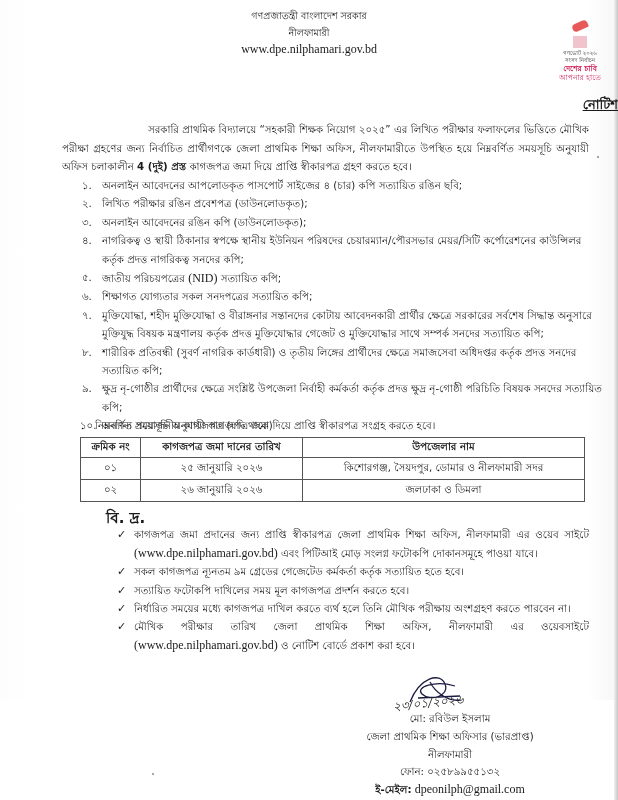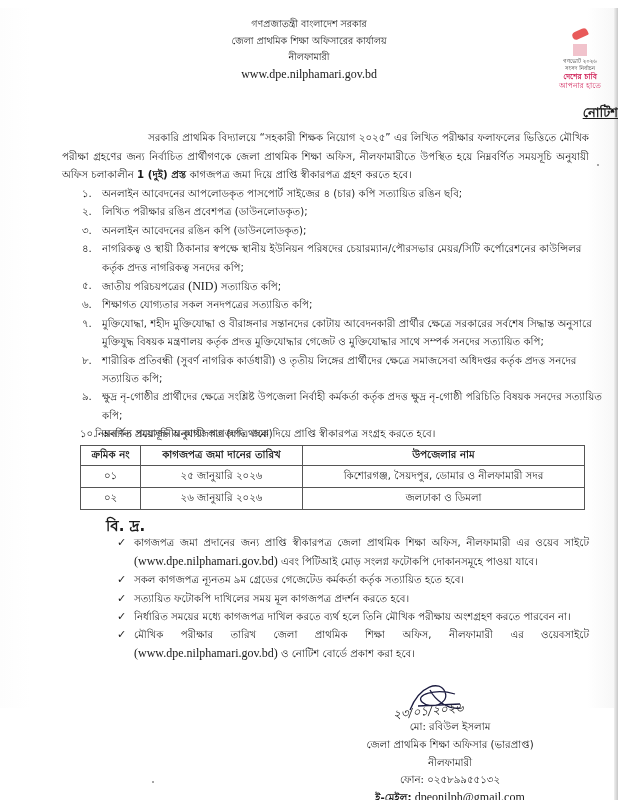--- a/index.html
+++ b/index.html
@@ -5,21 +5,21 @@
     * { box-sizing: border-box; margin: 0; padding: 0; }
     html, body { width: 618px; height: 800px; background: #ffffff; overflow: hidden; }
     body {
       font-family: "DejaVu Sans", sans-serif;
       color: #1a1a1a;
       position: relative;
       font-size: 10.2px;
       line-height: 1.45;
     }
     .page {
-      position: absolute; left: 0; top: 8px; width: 618px; height: 700px;
+      position: absolute; left: 0; top: 0; width: 618px; height: 700px;
       background: linear-gradient(to right, #fdfdfd 0%, #ffffff 5%, #ffffff 95%, #f6f6f6 100%);
       padding-left: 17px;
     }
     .right-edge {
       position: absolute; right: 0; top: 0; width: 4px; height: 800px;
       background: linear-gradient(to right, #f0f0f0, #c8c8c8);
     }
     .header {
       position: absolute; top: 8px; left: 0; width: 618px; text-align: center;
       font-size: 9.5px; line-height: 16.5px;
@@ -91,37 +91,36 @@
     .dot { position: absolute; width: 2px; height: 2px; background: #888; border-radius: 1px; }
   </style>
 </head>
 <body>
 
 <div class="page">
   <div class="right-edge"></div>
 
   <div class="header">
     <div>গণপ্রজাতন্ত্রী বাংলাদেশ সরকার</div>
-    <div>জেলা প্রাথমিক শিক্ষা অফিসারের কার্যালয়</div>
     <div>নীলফামারী</div>
     <div class="url">www.dpe.nilphamari.gov.bd</div>
   </div>
 
   <div class="logo">
     <div class="mark-top"></div>
     <div class="mark-box"></div>
     <div class="l1">গণভোট ২০২৬</div>
     <div class="l2">সংসদ নির্বাচন</div>
     <div class="l3">দেশের চাবি</div>
     <div class="l4">আপনার হাতে</div>
   </div>
 
   <div class="notice-title">নোটিশ</div>
 
-  <p class="intro"><span class="indent"></span><span>সরকারি প্রাথমিক বিদ্যালয়ে “সহকারী শিক্ষক নিয়োগ ২০২৫” এর লিখিত পরীক্ষার ফলাফলের ভিত্তিতে মৌখিক পরীক্ষা গ্রহণের জন্য নির্বাচিত প্রার্থীগণকে জেলা প্রাথমিক শিক্ষা অফিস, নীলফামারীতে উপস্থিত হয়ে নিম্নবর্ণিত সময়সূচি অনুযায়ী অফিস চলাকালীন </span><b>1 (দুই) প্রস্ত</b><span> কাগজপত্র জমা দিয়ে প্রাপ্তি স্বীকারপত্র গ্রহণ করতে হবে।</span></p>
+  <p class="intro"><span class="indent"></span><span>সরকারি প্রাথমিক বিদ্যালয়ে “সহকারী শিক্ষক নিয়োগ ২০২৫” এর লিখিত পরীক্ষার ফলাফলের ভিত্তিতে মৌখিক পরীক্ষা গ্রহণের জন্য নির্বাচিত প্রার্থীগণকে জেলা প্রাথমিক শিক্ষা অফিস, নীলফামারীতে উপস্থিত হয়ে নিম্নবর্ণিত সময়সূচি অনুযায়ী অফিস চলাকালীন </span><b>4 (দুই) প্রস্ত</b><span> কাগজপত্র জমা দিয়ে প্রাপ্তি স্বীকারপত্র গ্রহণ করতে হবে।</span></p>
 
   <ul class="req-list">
     <li>
         <span class="num">১.</span>
         <span class="txt">অনলাইন আবেদনের আপলোডকৃত পাসপোর্ট সাইজের ৪ (চার) কপি সত্যায়িত রঙিন ছবি;</span>
       </li>
     <li>
         <span class="num">২.</span>
         <span class="txt">লিখিত পরীক্ষার রঙিন প্রবেশপত্র (ডাউনলোডকৃত);</span>
       </li>

